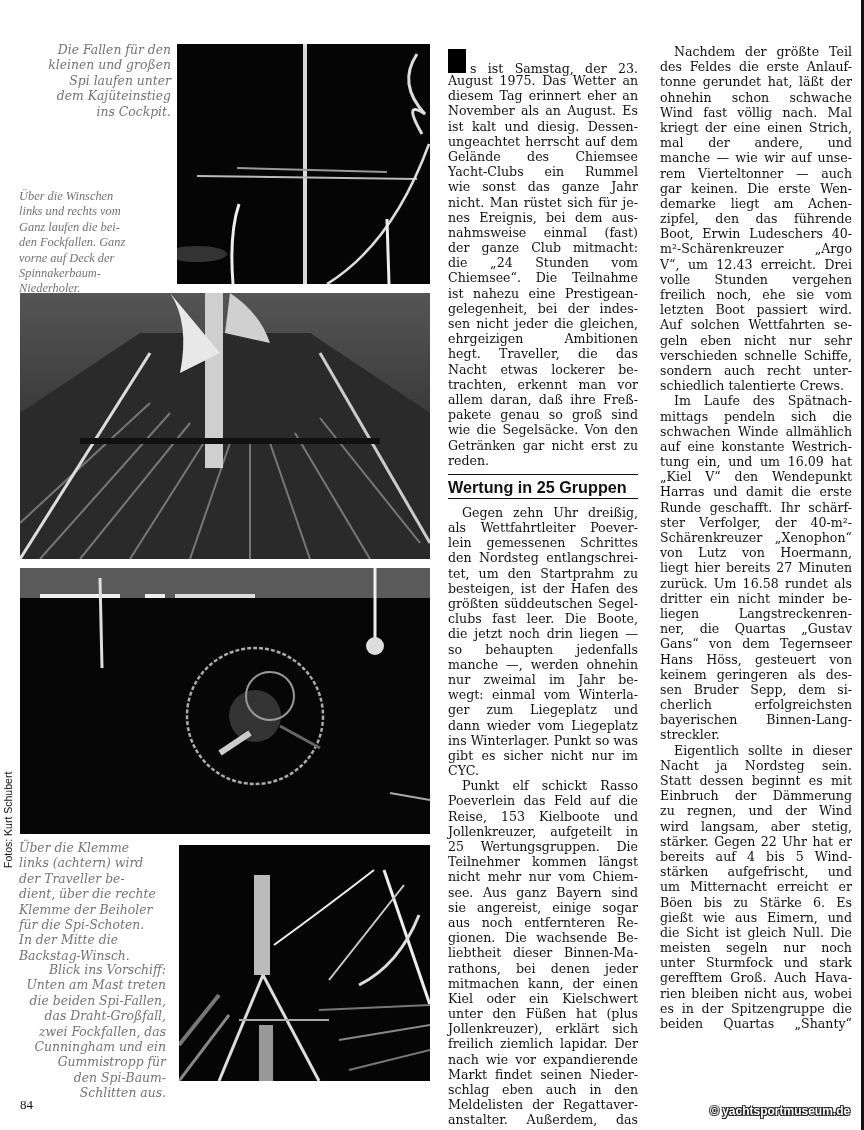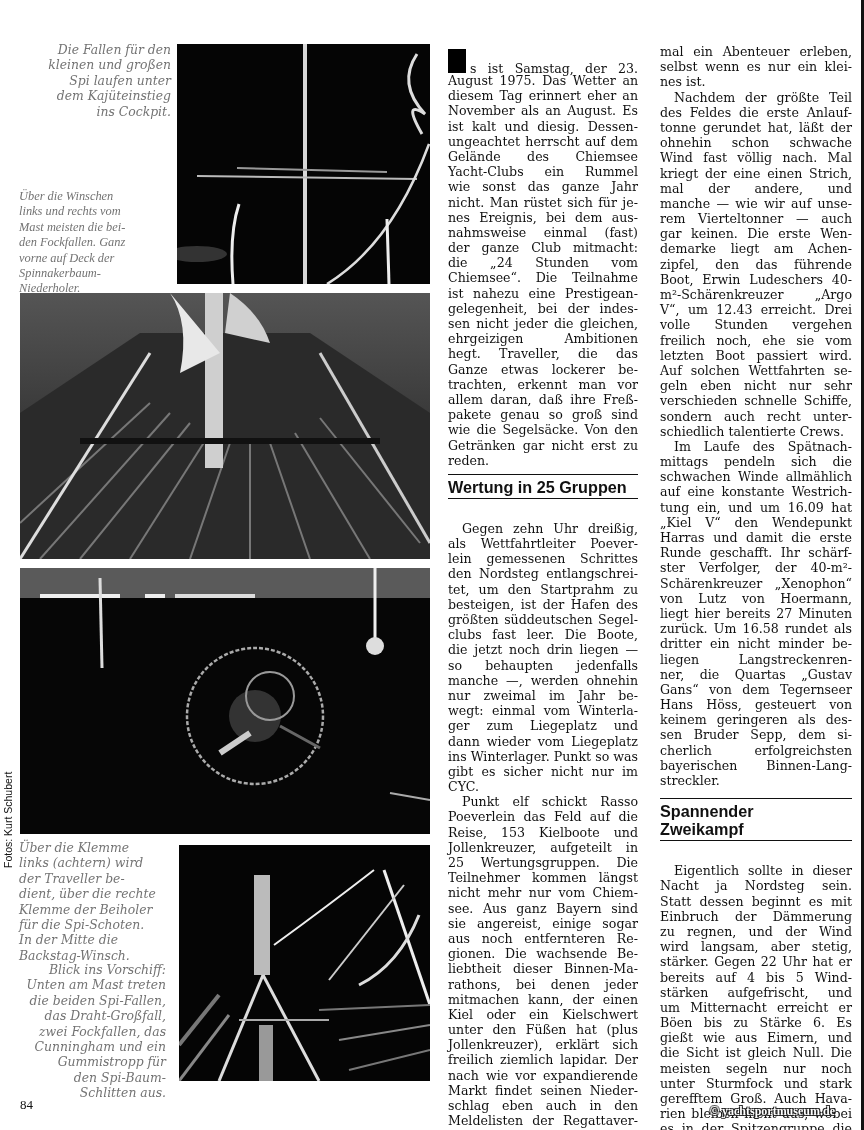--- a/index.html
+++ b/index.html
@@ -44,21 +44,21 @@
     }
 
     .subhead {
       font-family: "Liberation Sans", sans-serif;
       font-weight: bold;
       font-size: 16.2px;
       line-height: 18px;
       border-top: 1.5px solid #111;
       border-bottom: 1.5px solid #111;
       padding: 3px 0 2px 0;
-      margin: 6px 0 22px 0;
+      margin: 6px 0 6px 0;
       white-space: nowrap;
     }
 
     .credit {
       font-family: "Liberation Sans", sans-serif;
       font-size: 10.5px;
       transform: rotate(-90deg);
       transform-origin: left top;
       white-space: nowrap;
     }
@@ -83,21 +83,21 @@
   <div>Die Fallen für den</div>
   <div>kleinen und großen</div>
   <div>Spi laufen unter</div>
   <div>dem Kajüteinstieg</div>
   <div>ins Cockpit.</div>
 </div>
 
 <div class="abs caption" style="left:19px; top:189px; width:158px;font-family:Liberation Serif, serif;">
   <div>Über die Winschen</div>
   <div>links und rechts vom</div>
-  <div>Mast meisten die bei-</div>
+  <div>Ganz laufen die bei-</div>
   <div>den Fockfallen. Ganz</div>
   <div>vorne auf Deck der</div>
   <div>Spinnakerbaum-</div>
   <div>Niederholer.</div>
 </div>
 
 <div class="abs caption" style="left:19px; top:840px; width:160px;">
   <div>Über die Klemme</div>
   <div>links (achtern) wird</div>
   <div>der Traveller be-</div>
@@ -224,21 +224,21 @@
     <span class="ln">nes Ereignis, bei dem aus-</span>
     <span class="ln">nahmsweise einmal (fast)</span>
     <span class="ln">der ganze Club mitmacht:</span>
     <span class="ln">die „24 Stunden vom</span>
     <span class="ln">Chiemsee“. Die Teilnahme</span>
     <span class="ln">ist nahezu eine Prestigean-</span>
     <span class="ln">gelegenheit, bei der indes-</span>
     <span class="ln">sen nicht jeder die gleichen,</span>
     <span class="ln">ehrgeizigen Ambitionen</span>
     <span class="ln">hegt. Traveller, die das</span>
-    <span class="ln">Ganze etwas lockerer be-</span>
+    <span class="ln">Nacht etwas lockerer be-</span>
     <span class="ln">trachten, erkennt man vor</span>
     <span class="ln">allem daran, daß ihre Freß-</span>
     <span class="ln">pakete genau so groß sind</span>
     <span class="ln">wie die Segelsäcke. Von den</span>
     <span class="ln">Getränken gar nicht erst zu</span>
     <span class="ln last">reden.</span>
   </div>
 
   <div class="subhead">Wertung in 25 Gruppen</div>
 
@@ -286,25 +286,20 @@
     <span class="ln">schlag eben auch in den</span>
     <span class="ln">Meldelisten der Regattaver-</span>
     <span class="ln">anstalter. Außerdem, das</span>
     <span class="ln">darf man natürlich nicht</span>
 
   </div>
 </div>
 
 <div class="abs col" style="left:660px; top:44px; width:192px;">
   <div>
-    <span class="ln">mal ein Abenteuer erleben,</span>
-    <span class="ln">selbst wenn es nur ein klei-</span>
-    <span class="ln last">nes ist.</span>
-  </div>
-  <div>
     <span class="ln ind">Nachdem der größte Teil</span>
     <span class="ln">des Feldes die erste Anlauf-</span>
     <span class="ln">tonne gerundet hat, läßt der</span>
     <span class="ln">ohnehin schon schwache</span>
     <span class="ln">Wind fast völlig nach. Mal</span>
     <span class="ln">kriegt der eine einen Strich,</span>
     <span class="ln">mal der andere, und</span>
     <span class="ln">manche — wie wir auf unse-</span>
     <span class="ln">rem Vierteltonner — auch</span>
     <span class="ln">gar keinen. Die erste Wen-</span>
@@ -341,24 +336,20 @@
     <span class="ln">ner, die Quartas „Gustav</span>
     <span class="ln">Gans“ von dem Tegernseer</span>
     <span class="ln">Hans Höss, gesteuert von</span>
     <span class="ln">keinem geringeren als des-</span>
     <span class="ln">sen Bruder Sepp, dem si-</span>
     <span class="ln">cherlich erfolgreichsten</span>
     <span class="ln">bayerischen Binnen-Lang-</span>
     <span class="ln last">streckler.</span>
   </div>
 
-  <div class="subhead" style="margin-top:10px;">
-    <div>Spannender</div>
-    <div>Zweikampf</div>
-  </div>
 
   <div>
     <span class="ln ind">Eigentlich sollte in dieser</span>
     <span class="ln">Nacht ja Nordsteg sein.</span>
     <span class="ln">Statt dessen beginnt es mit</span>
     <span class="ln">Einbruch der Dämmerung</span>
     <span class="ln">zu regnen, und der Wind</span>
     <span class="ln">wird langsam, aber stetig,</span>
     <span class="ln">stärker. Gegen 22 Uhr hat er</span>
     <span class="ln">bereits auf 4 bis 5 Wind-</span>
@@ -373,13 +364,13 @@
     <span class="ln">rien bleiben nicht aus, wobei</span>
     <span class="ln">es in der Spitzengruppe die</span>
     <span class="ln">beiden Quartas „Shanty“</span>
 
   </div>
 </div>
 
 <div class="abs rule-right" style="left:861px; top:0; width:3px; height:1130px;"></div>
 
 <div class="abs pagenum" style="left:20px; top:1097px;">84</div>
-<div class="abs watermark" style="left:710px; top:1104px;font-family:Liberation Serif, serif;">© yachtsportmuseum.de</div>
+<div class="abs watermark" style="left:710px; top:1104px;">© yachtsportmuseum.de</div>
 
 </body></html>

